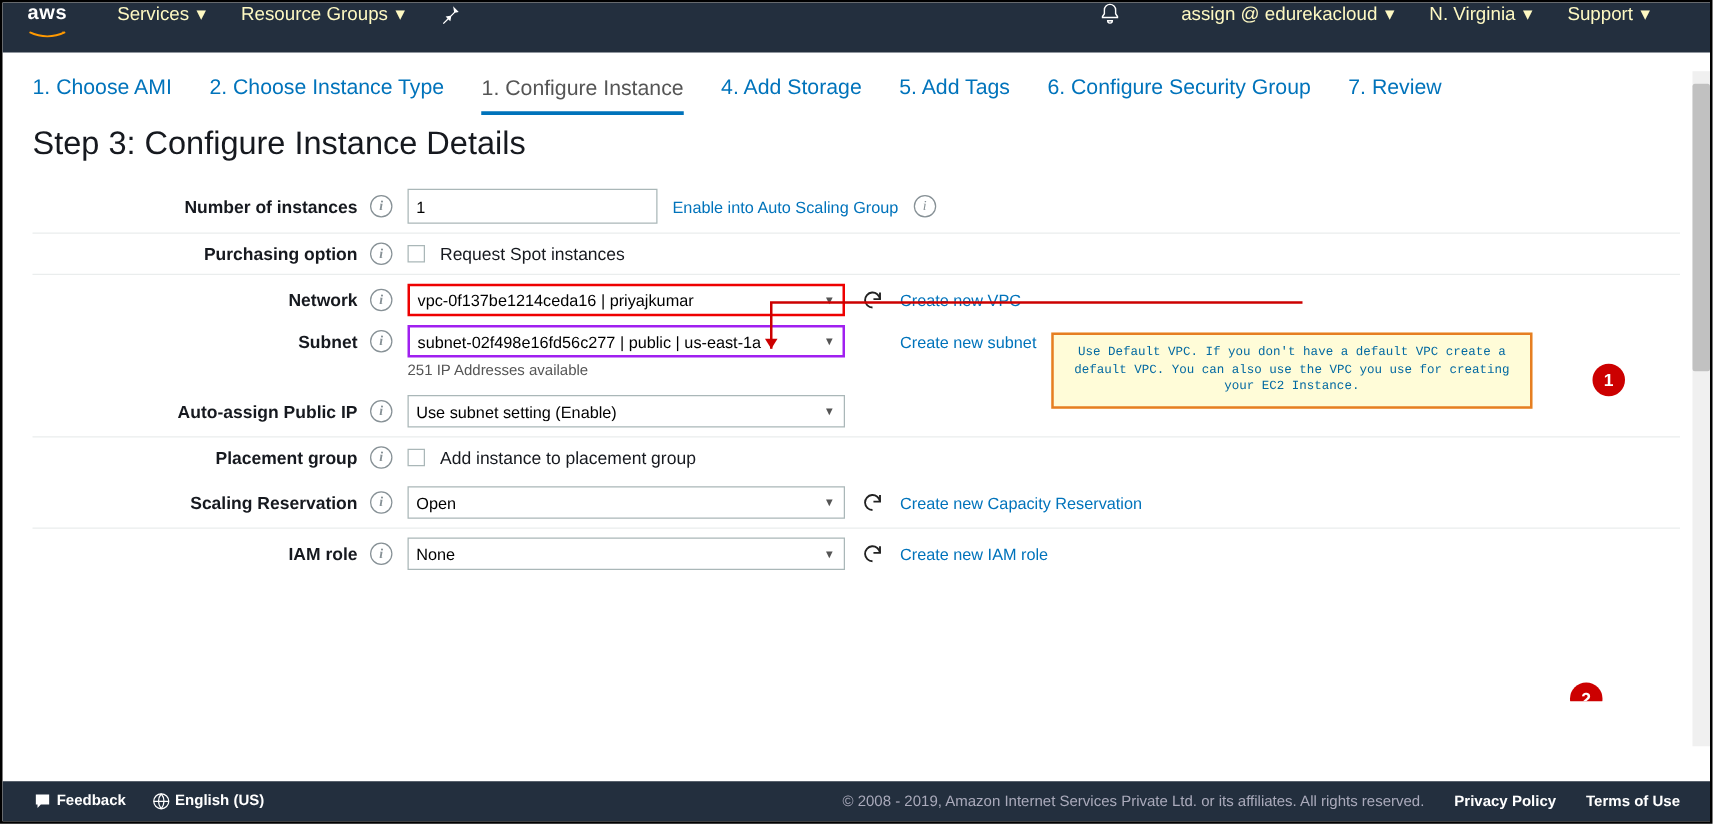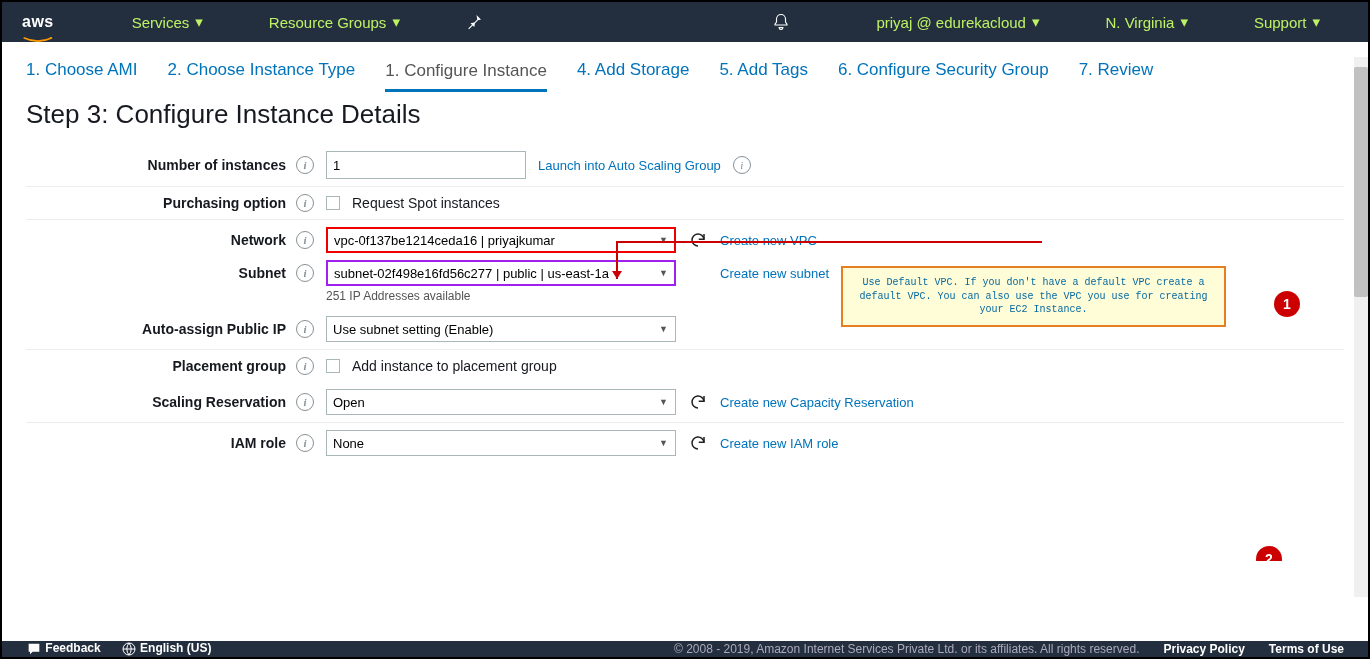--- a/index.html
+++ b/index.html
@@ -1,23 +1,23 @@
 <!DOCTYPE html>
 <html><head>
 <meta charset="utf-8">
 <style>
   * { box-sizing: border-box; margin: 0; padding: 0; }
   body { font-family: "Amazon Ember", "Helvetica Neue", Arial, sans-serif; font-size: 14px; color: #16191f; background: #fff; border: 2px solid #000; width: 1370px; height: 659px; position: relative; overflow: hidden; }
 
   
-  .top-header { background: #232f3e; color: #fff; height: 40px; display: flex; align-items: center; padding: 0 20px; gap: 38px; }
+  .top-header { background: #232f3e; color: #fff; height: 40px; display: flex; align-items: flex-start; padding: 0 20px; }
   .aws-logo { color: #fff; font-weight: bold; font-size: 16px; letter-spacing: 0.5px; margin-right: 40px; position: relative; }
   .aws-logo-smile { position: absolute; bottom: -4px; left: 0; right: 0; height: 6px; }
   .aws-logo-smile svg { width: 100%; height: 100%; }
-  .hdr-item { color: #bef264; font-size: 15px; margin-right: 28px; display: flex; align-items: center; cursor: pointer; }
+  .hdr-item { color: #fef9c3; font-size: 15px; margin-right: 28px; display: flex; align-items: center; cursor: pointer; }
   .hdr-spacer { flex: 1; }
   .caret-down { margin-left: 6px; }
   .bell-icon svg, .pin-icon svg { width: 18px; height: 18px; fill: #fff; }
   .pin-icon { margin-right: 20px; }
 
   
   .wizard { padding: 0 24px; margin-top: 10px; }
   .tabs { display: flex; gap: 30px; border-bottom: none; }
   .tab { color: #0073bb; font-size: 17px; padding: 8px 0; cursor: pointer; }
   .tab.active { color: #555; border-bottom: 3px solid #0073bb; position: relative; top: 1px; }
@@ -48,21 +48,21 @@
   .checkbox { width: 14px; height: 14px; border: 1px solid #aab7b8; display: inline-block; }
 
   
   .anno { position: absolute; left: 839px; top: 175px; width: 385px; border: 2px solid #e67e22; background: #fffcd8; padding: 8px 10px; font-family: "Courier New", monospace; color: #0369a1; font-size: 10px; text-align: center; line-height: 1.35; }
   .anno-arrow { position: absolute; pointer-events: none; }
   .badge { position: absolute; width: 26px; height: 26px; border-radius: 50%; background: #cc0000; color: #fff; display: flex; align-items: center; justify-content: center; font-size: 14px; font-weight: bold; }
   .badge.b1 { left: 1272px; top: 200px; }
   .badge.b2 { left: 1254px; top: 455px; }
 
   
-  .footer { position: absolute; left: 0; right: 0; bottom: 0; background: #232f3e; color: #ddd; height: 16px; display: flex; align-items: center; padding: 0 24px; font-size: 12px; }
+  .footer { position: absolute; left: 0; right: 0; bottom: 0; background: #232f3e; color: #ddd; height: 32px; display: flex; align-items: center; padding: 0 24px; font-size: 12px; }
   .footer .left { display: flex; gap: 20px; align-items: center; }
   .footer .right { margin-left: auto; display: flex; gap: 24px; align-items: center; text-align: center; }
   .footer a { color: #fff; font-weight: bold; cursor: pointer; }
   .feedback-icon svg, .globe-icon svg { width: 16px; height: 16px; fill: #fff; vertical-align: middle; }
 </style>
 </head>
 <body>
 
 <div class="top-header">
   <div class="aws-logo">
@@ -87,21 +87,21 @@
         <path d="M14 4l6 6-4 1-4 4-1 5-2-2-5 5-1-1 5-5-2-2 5-1 4-4z"></path>
       </svg>
   </div>
   <div class="hdr-spacer"></div>
   <div class="hdr-item bell-icon">
     <svg viewBox="0 0 24 24">
         <path d="M12 2a6 6 0 0 0-6 6v4l-2 3v1h16v-1l-2-3V8a6 6 0 0 0-6-6zm0 20a2.5 2.5 0 0 0 2.5-2.5h-5A2.5 2.5 0 0 0 12 22z" fill="none" stroke="#fff" stroke-width="1.5"></path>
       </svg>
   </div>
   <div class="hdr-item" style="margin-left:20px">
-    <span>priyaj @ edurekacloud</span>
+    <span>assign @ edurekacloud</span>
     <span class="caret-down">▾</span>
   </div>
   <div class="hdr-item">
     <span>N. Virginia</span>
     <span class="caret-down">▾</span>
   </div>
   <div class="hdr-item">
     <span>Support</span>
     <span class="caret-down">▾</span>
   </div>
@@ -124,21 +124,21 @@
 
   <div class="form-area">
 
     <div class="form-row first">
       <div class="label-col">
         <span>Number of instances</span>
         <span class="info-icon">i</span>
       </div>
       <div class="ctrl-col">
         <input class="text-input" value="1" style="">
-        <span class="link">Launch into Auto Scaling Group</span>
+        <span class="link">Enable into Auto Scaling Group</span>
         <span class="info-icon">i</span>
       </div>
     </div>
 
     <div class="form-row">
       <div class="label-col">
         <span>Purchasing option</span>
         <span class="info-icon">i</span>
       </div>
       <div class="ctrl-col">

